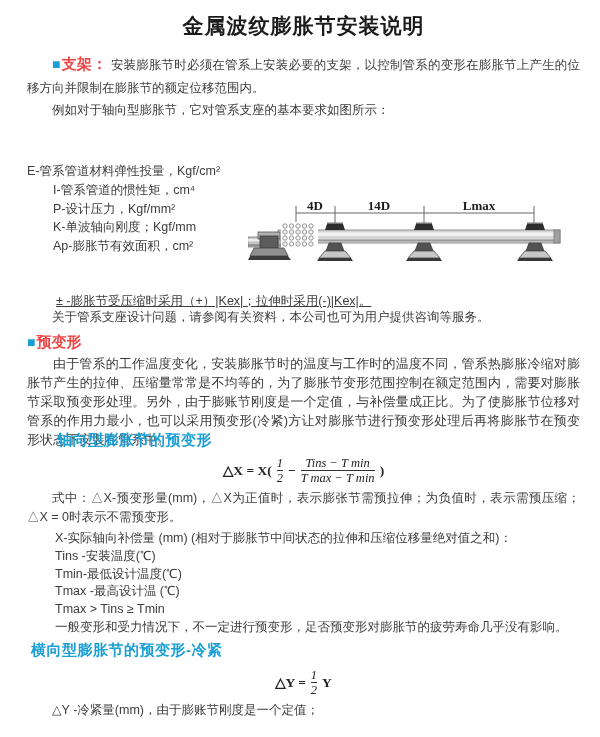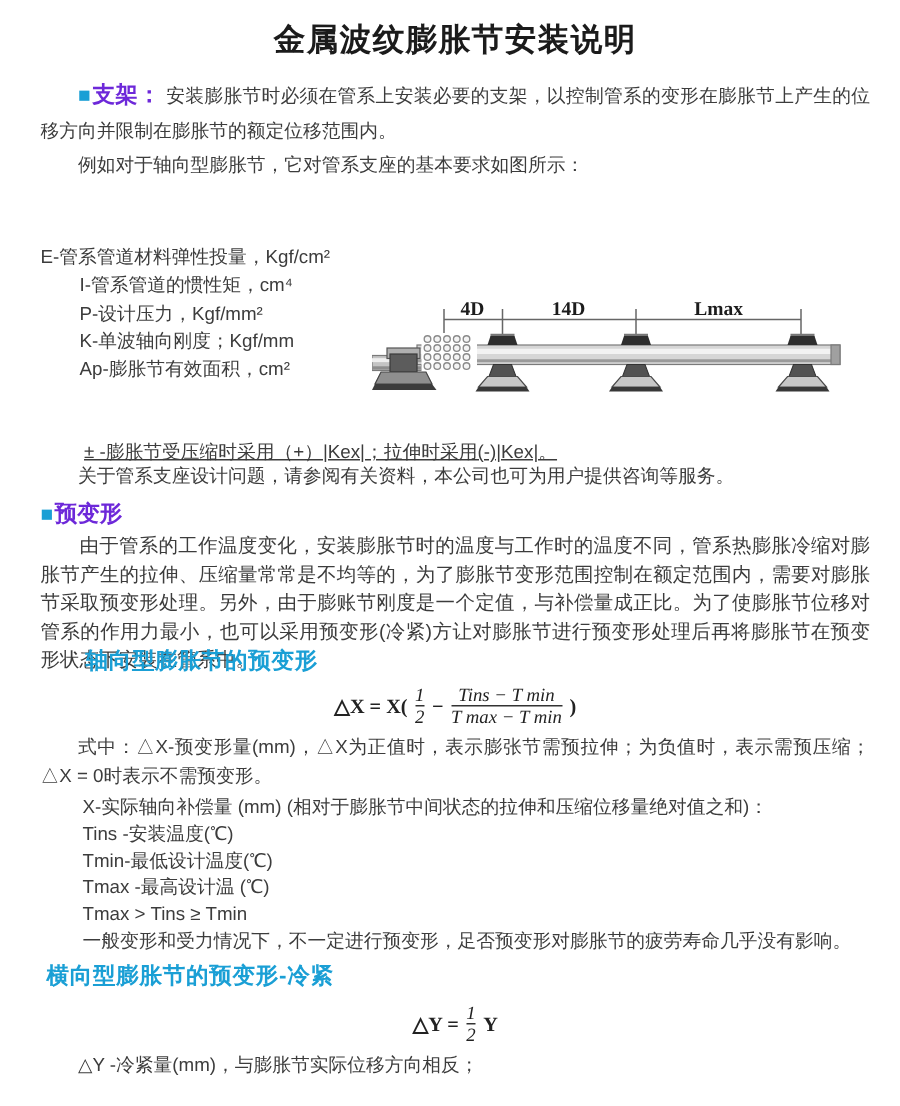--- a/index.html
+++ b/index.html
@@ -8,21 +8,21 @@
     font-family:"Liberation Sans",sans-serif;color:#3c3c3c;overflow:hidden;
   }
   .abs{position:absolute;left:27px;right:20px;}
   .doc-title{
     top:12px;text-align:center;font-size:21px;font-weight:bold;color:#1b1b1b;
     letter-spacing:1px;
     font-family:Liberation Serif, serif;
   }
   .para{font-size:12.5px;line-height:23px;text-align:justify;}
   .indent{text-indent:2em;}
-  .sec-label{font-size:15px;font-weight:bold;color:#6d28d9;}
+  .sec-label{font-size:15px;font-weight:bold;color:#ef4444;}
   .sec-marker{font-size:14px;color:#1a9fd5;margin-right:1px;}
   .sub-heading{font-size:15px;font-weight:bold;color:#1a9fd5;letter-spacing:0.5px;}
 
   
   .formula{display:flex;justify-content:center;align-items:center;
     font-family:"Liberation Serif",serif;color:#222;}
   .f-lhs,.f-rhs{font-size:13.5px;font-weight:bold;}
   .frac{display:inline-flex;flex-direction:column;text-align:center;
     font-size:12.5px;line-height:14px;font-style:italic;vertical-align:middle;}
   .frac .den{border-top:1.2px solid #333;}
@@ -188,15 +188,15 @@
 
   <div class="abs formula" style="top:668px;gap:5px;">
     <span class="f-lhs">△Y =</span>
     <span class="frac">
       <span class="num">1</span>
       <span class="den">2</span>
     </span>
     <span class="f-lhs">Y</span>
   </div>
 
-  <p class="abs para indent" style="top:701px;margin:0;line-height:19px;">△Y -冷紧量(mm)，与膨胀节实际位移方向相反；</p>
+  <p class="abs para indent" style="top:701px;margin:0;line-height:19px;">△Y -冷紧量(mm)，由于膨账节刚度是一个定值；</p>
 
 </div>
 
 </body></html>

